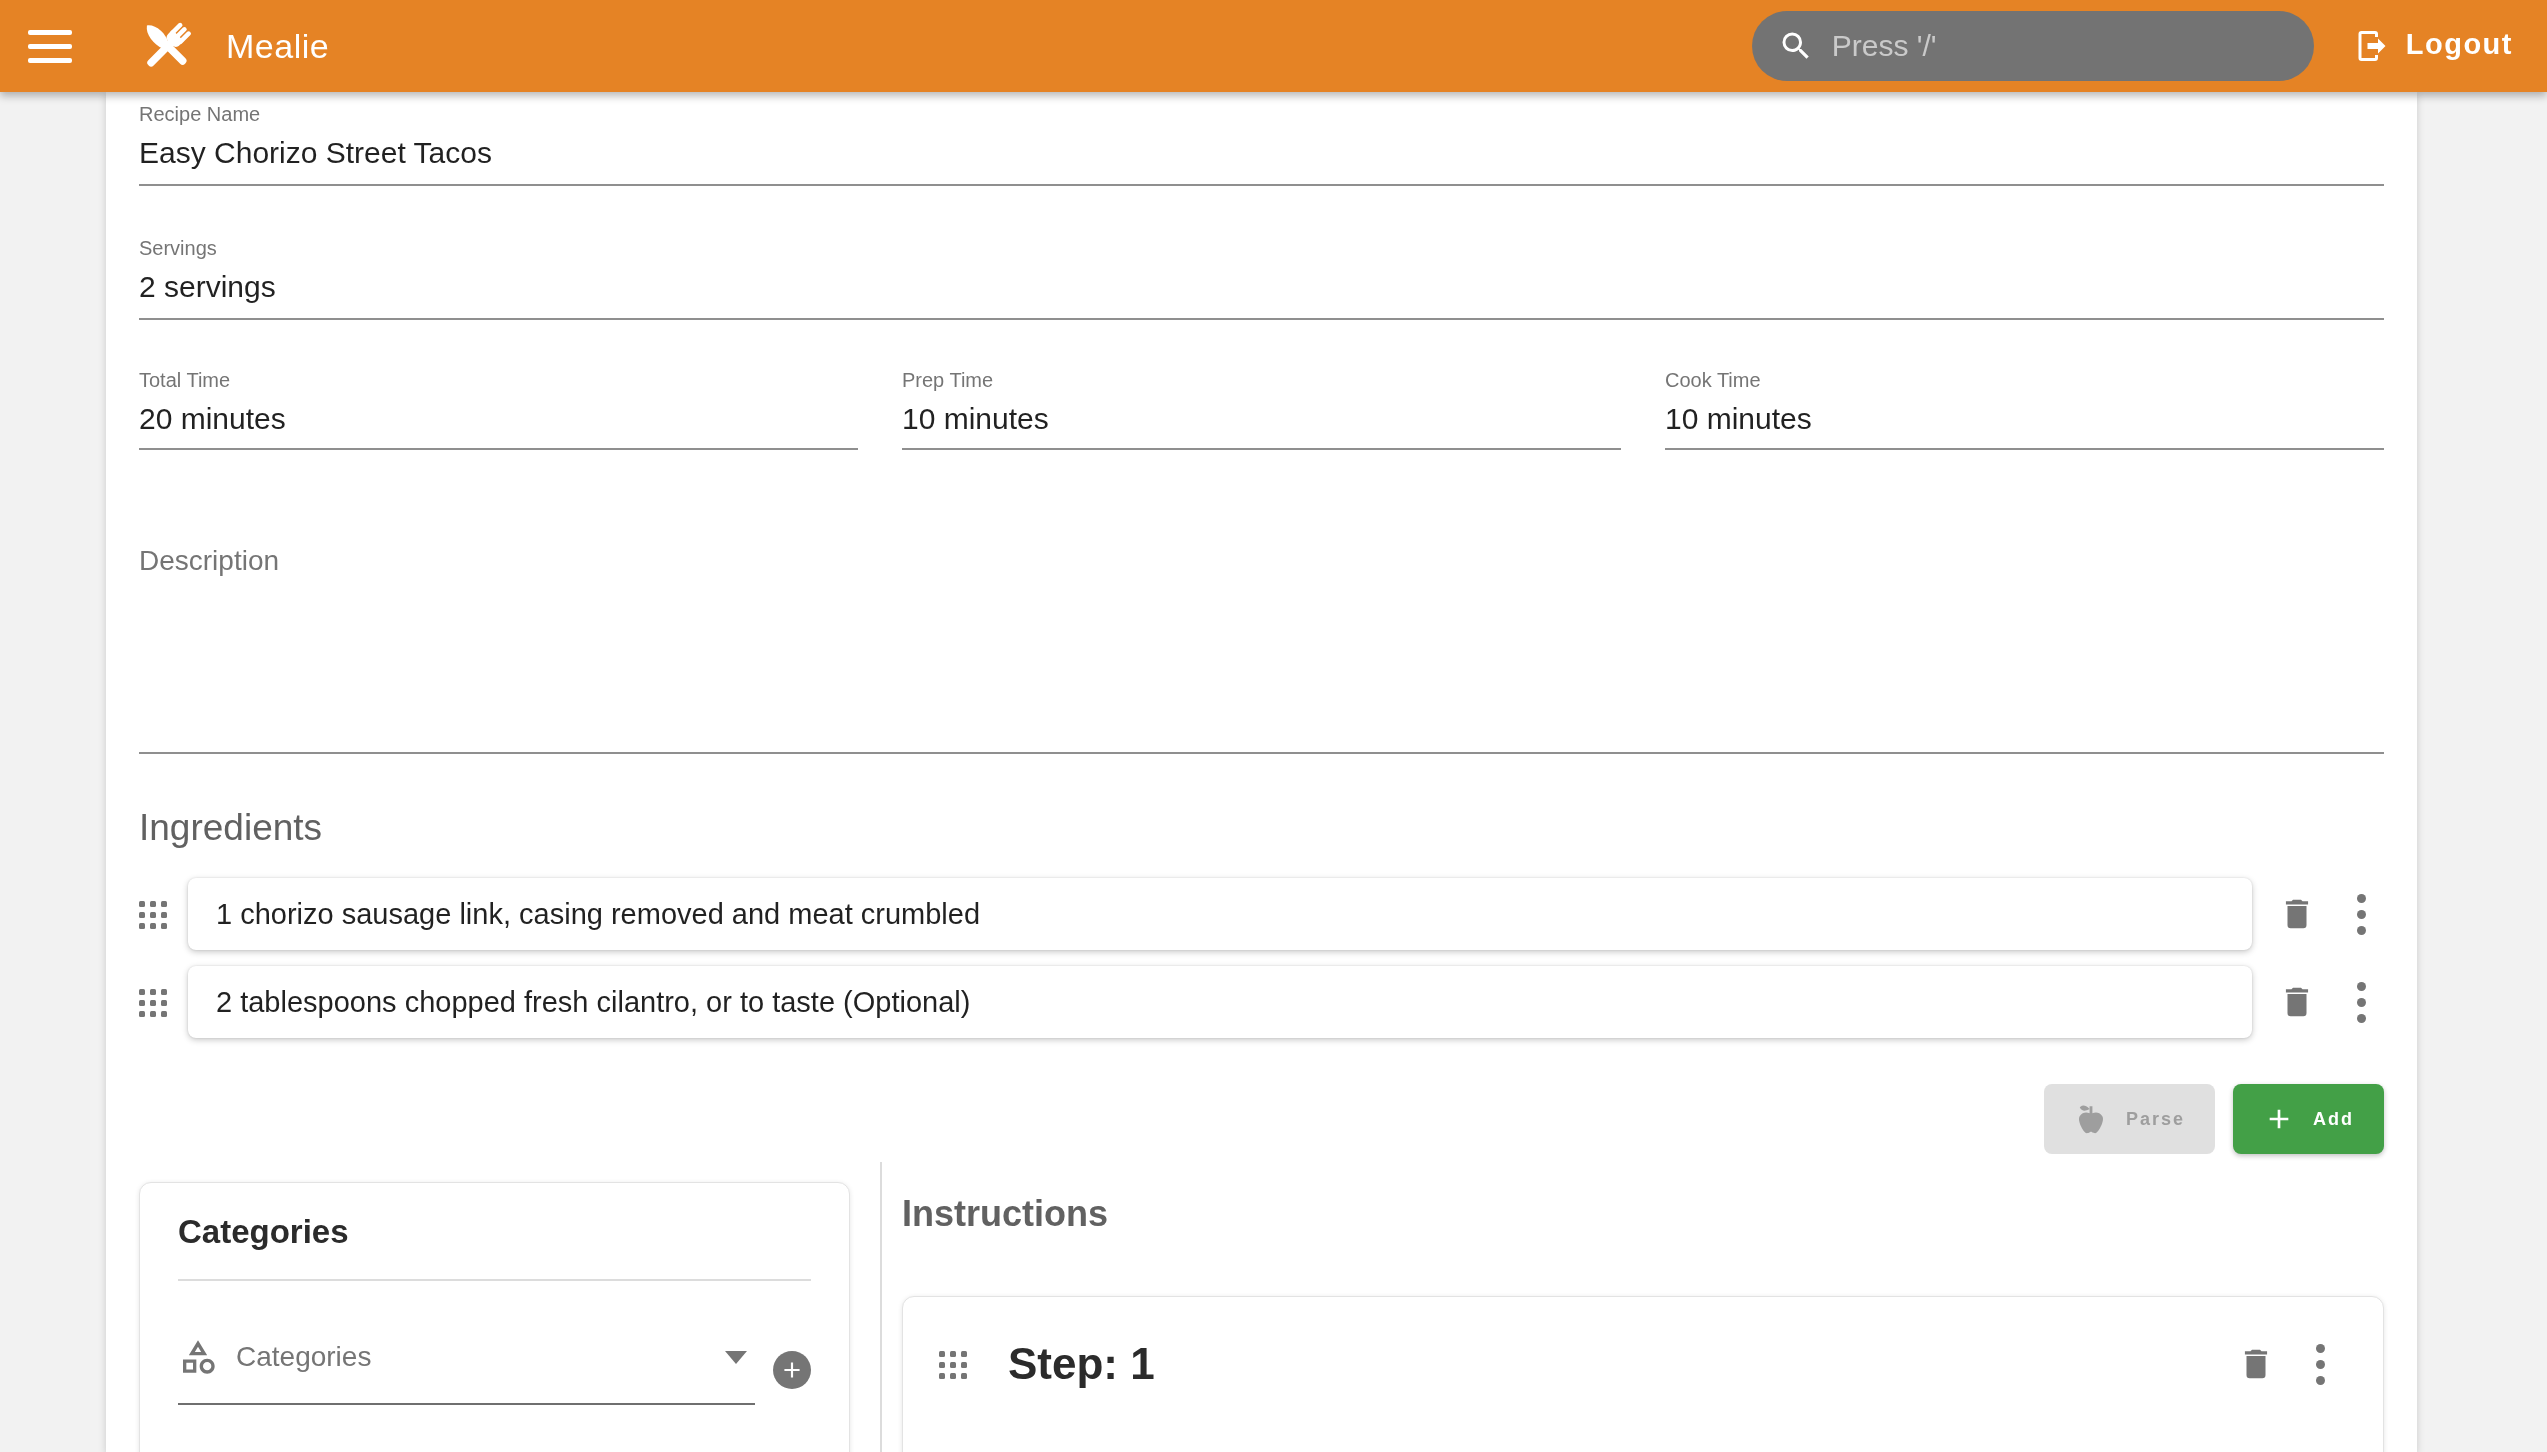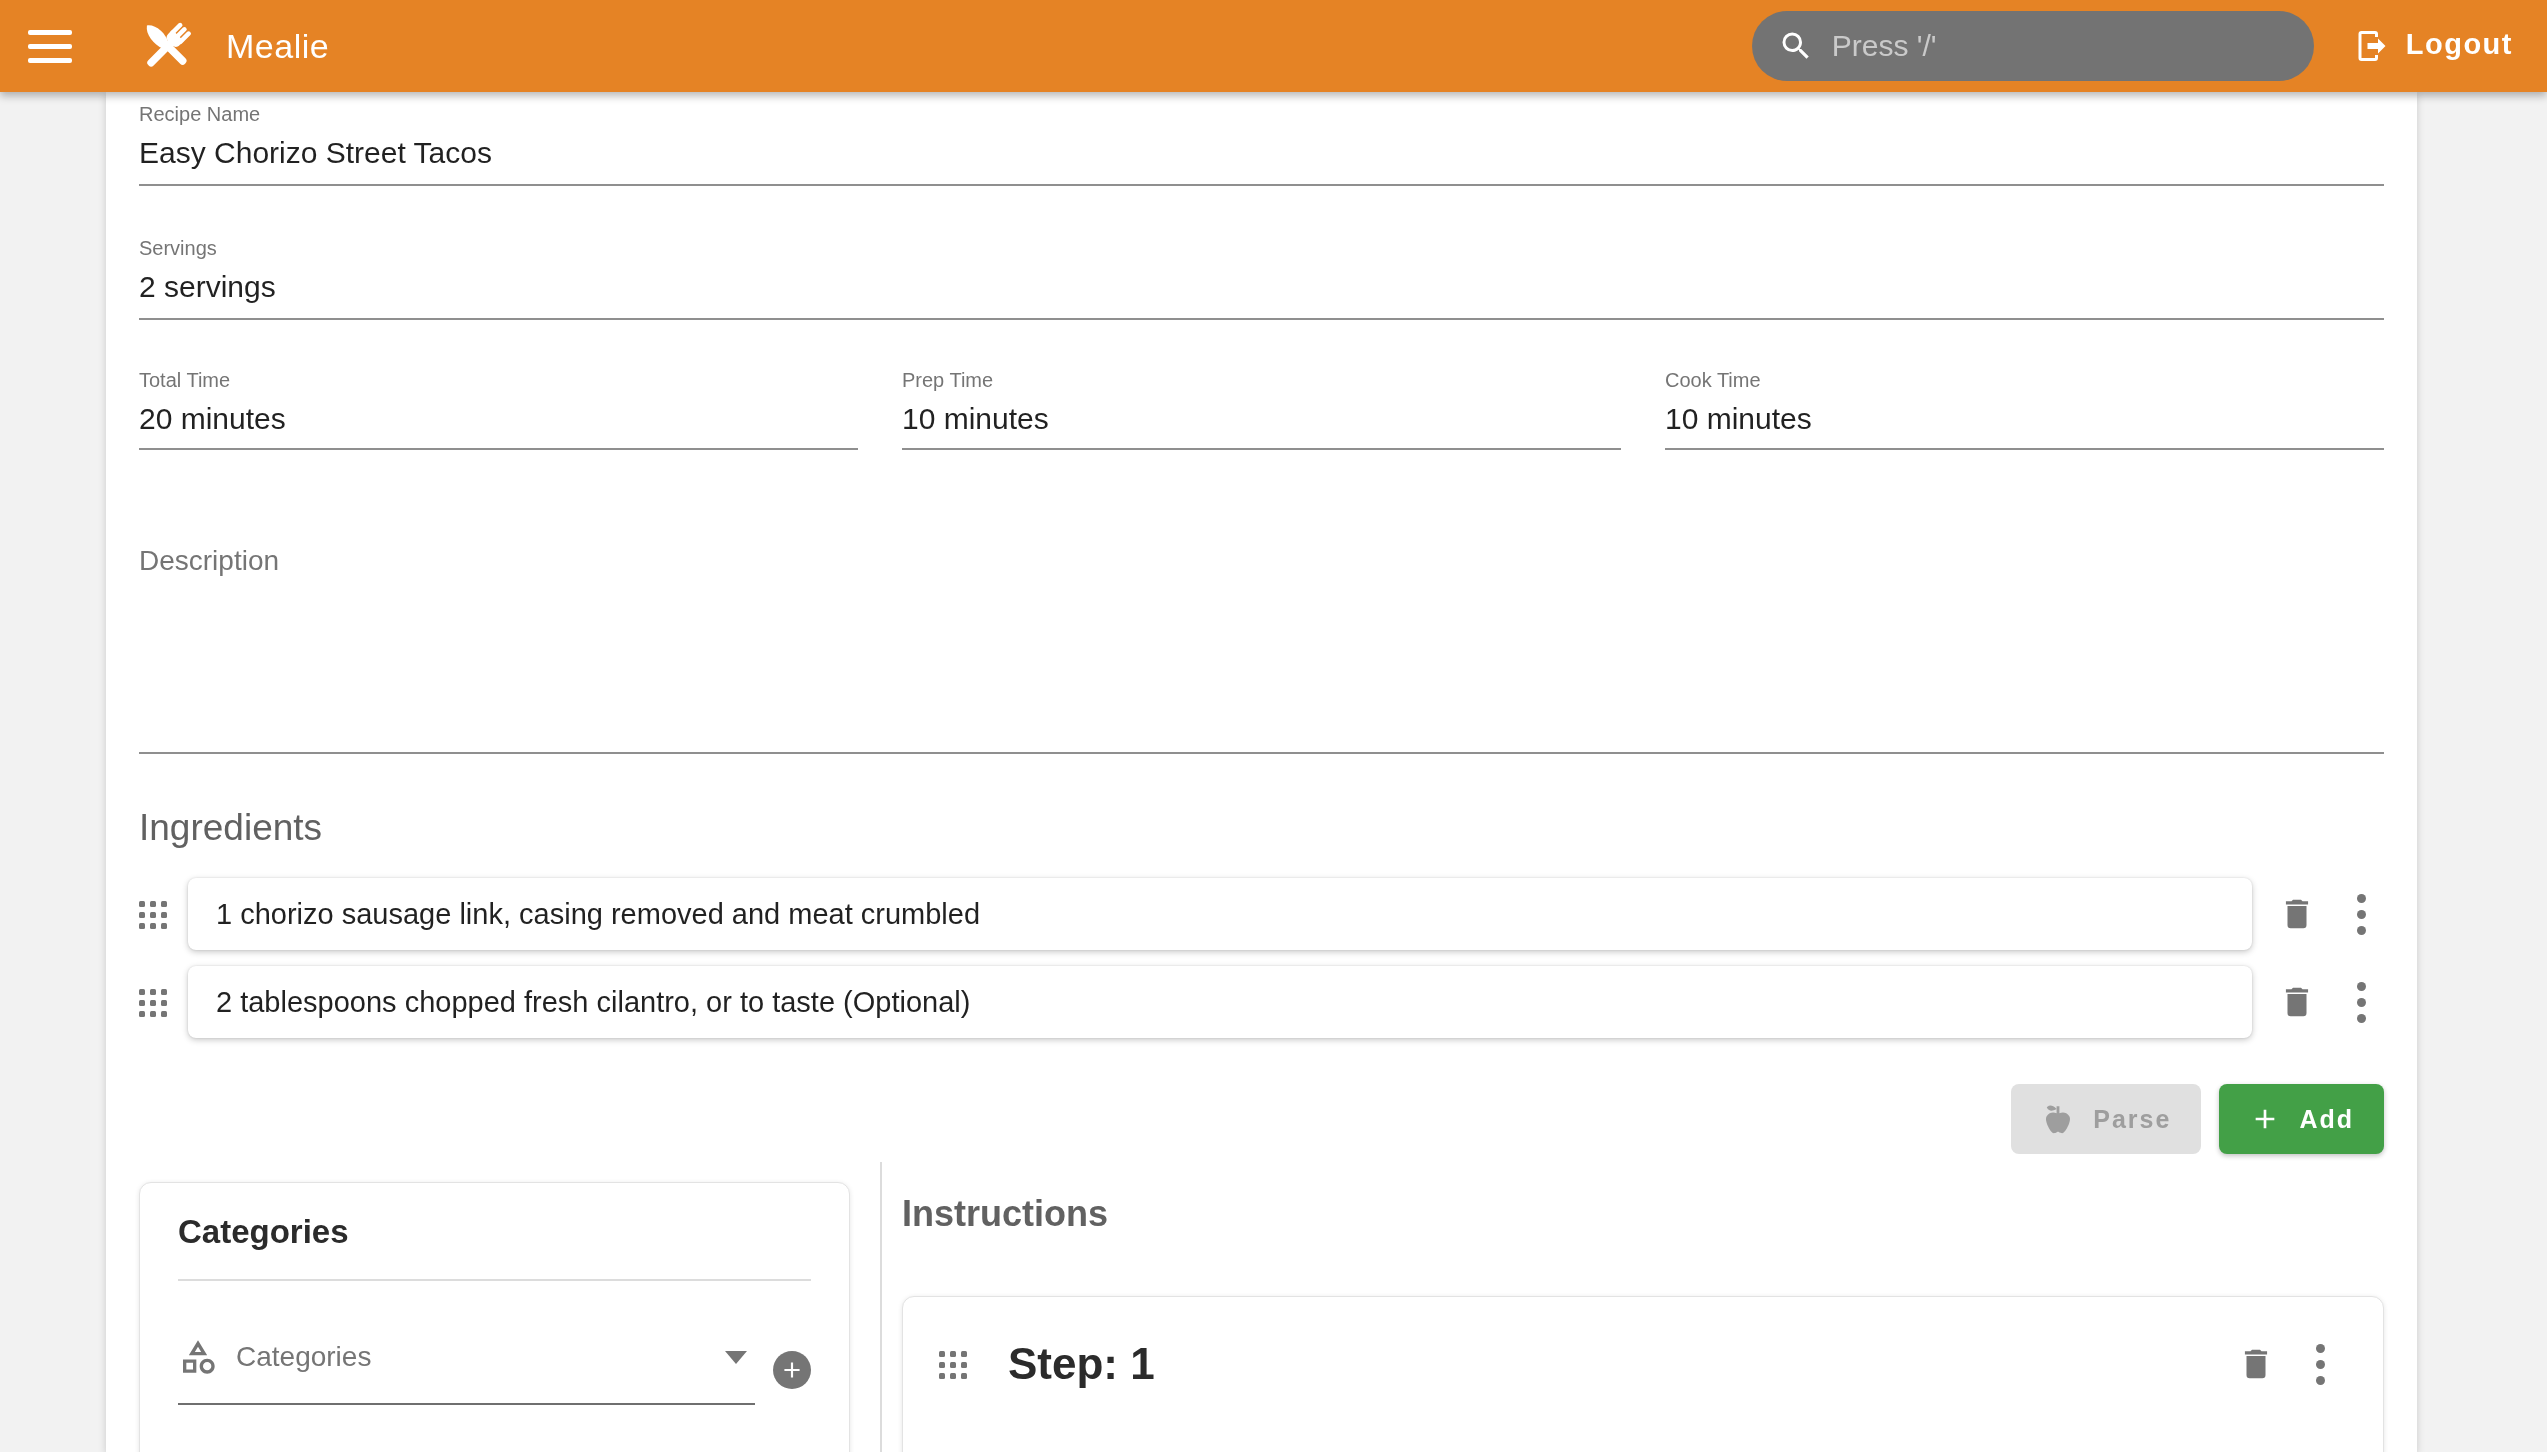--- a/index.html
+++ b/index.html
@@ -56,21 +56,21 @@
   .ing-card input { width:100%; border:none; outline:none; background:transparent;
     font-size:29px; color:rgba(0,0,0,0.87); font-family:inherit; }
   .icon-btn { border:none; background:transparent; cursor:pointer; display:flex;
     align-items:center; justify-content:center; padding:0; }
   .trash-btn { margin-left:26px; }
   .kebab-btn { margin-left:38px; margin-right:16px; width:14px; flex-direction:column; gap:7px; }
   .kebab-btn i { width:9px; height:9px; border-radius:50%; background:#757575; }
 
   .btn-row { margin-top:46px; display:flex; justify-content:flex-end; gap:18px; }
   .btn { height:70px; border:none; border-radius:8px; display:flex; align-items:center;
-    padding:0 30px; font-size:25px; font-weight:700; letter-spacing:2px;
+    padding:0 30px; font-size:18px; font-weight:700; letter-spacing:2px;
     font-family:inherit; cursor:pointer; }
   .btn svg { margin-right:18px; }
   .btn-disabled { background:#E0E0E0; color:#9E9E9E; cursor:default; }
   .btn-green { background:#43A047; color:#fff; box-shadow:0 2px 5px rgba(0,0,0,0.24); }
 
   
   .bottom { margin-top:8px; display:flex; align-items:stretch; height:307px; }
   .col-left { width:741px; flex:none; padding-right:30px; }
   .col-right { flex:1; border-left:2px solid #dcdcdc; padding-left:20px; padding-top:30px; }
 

